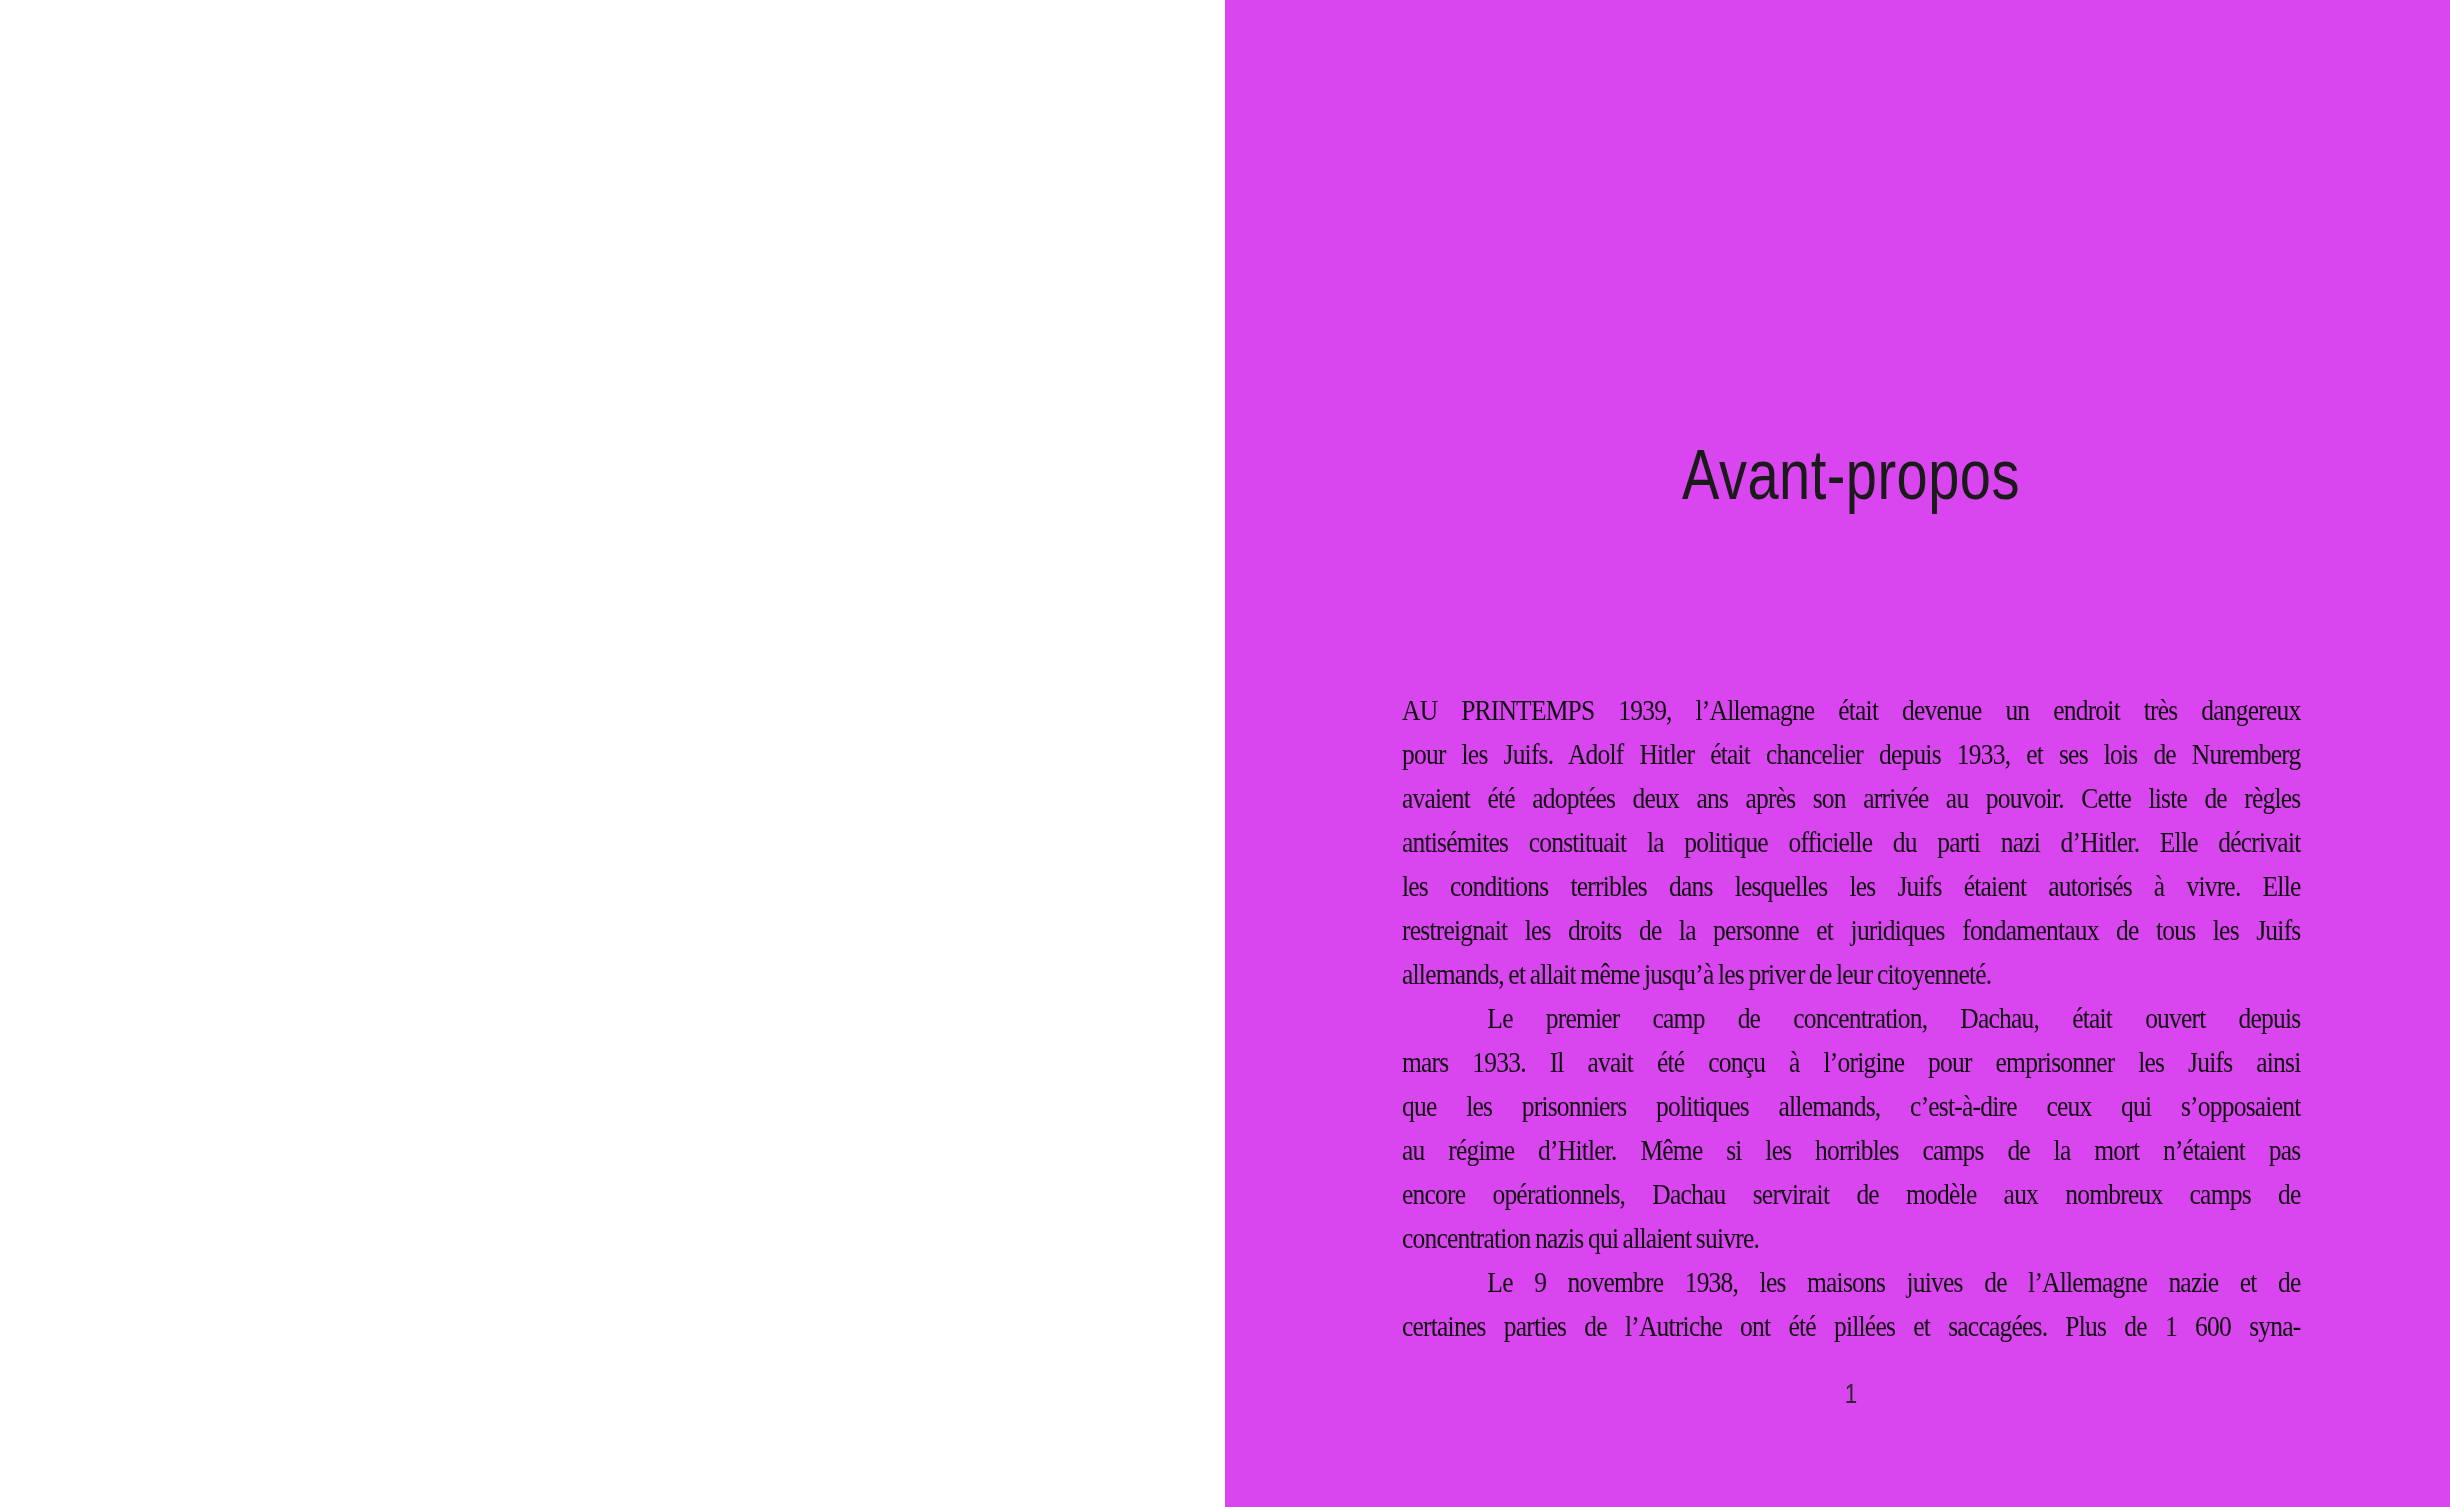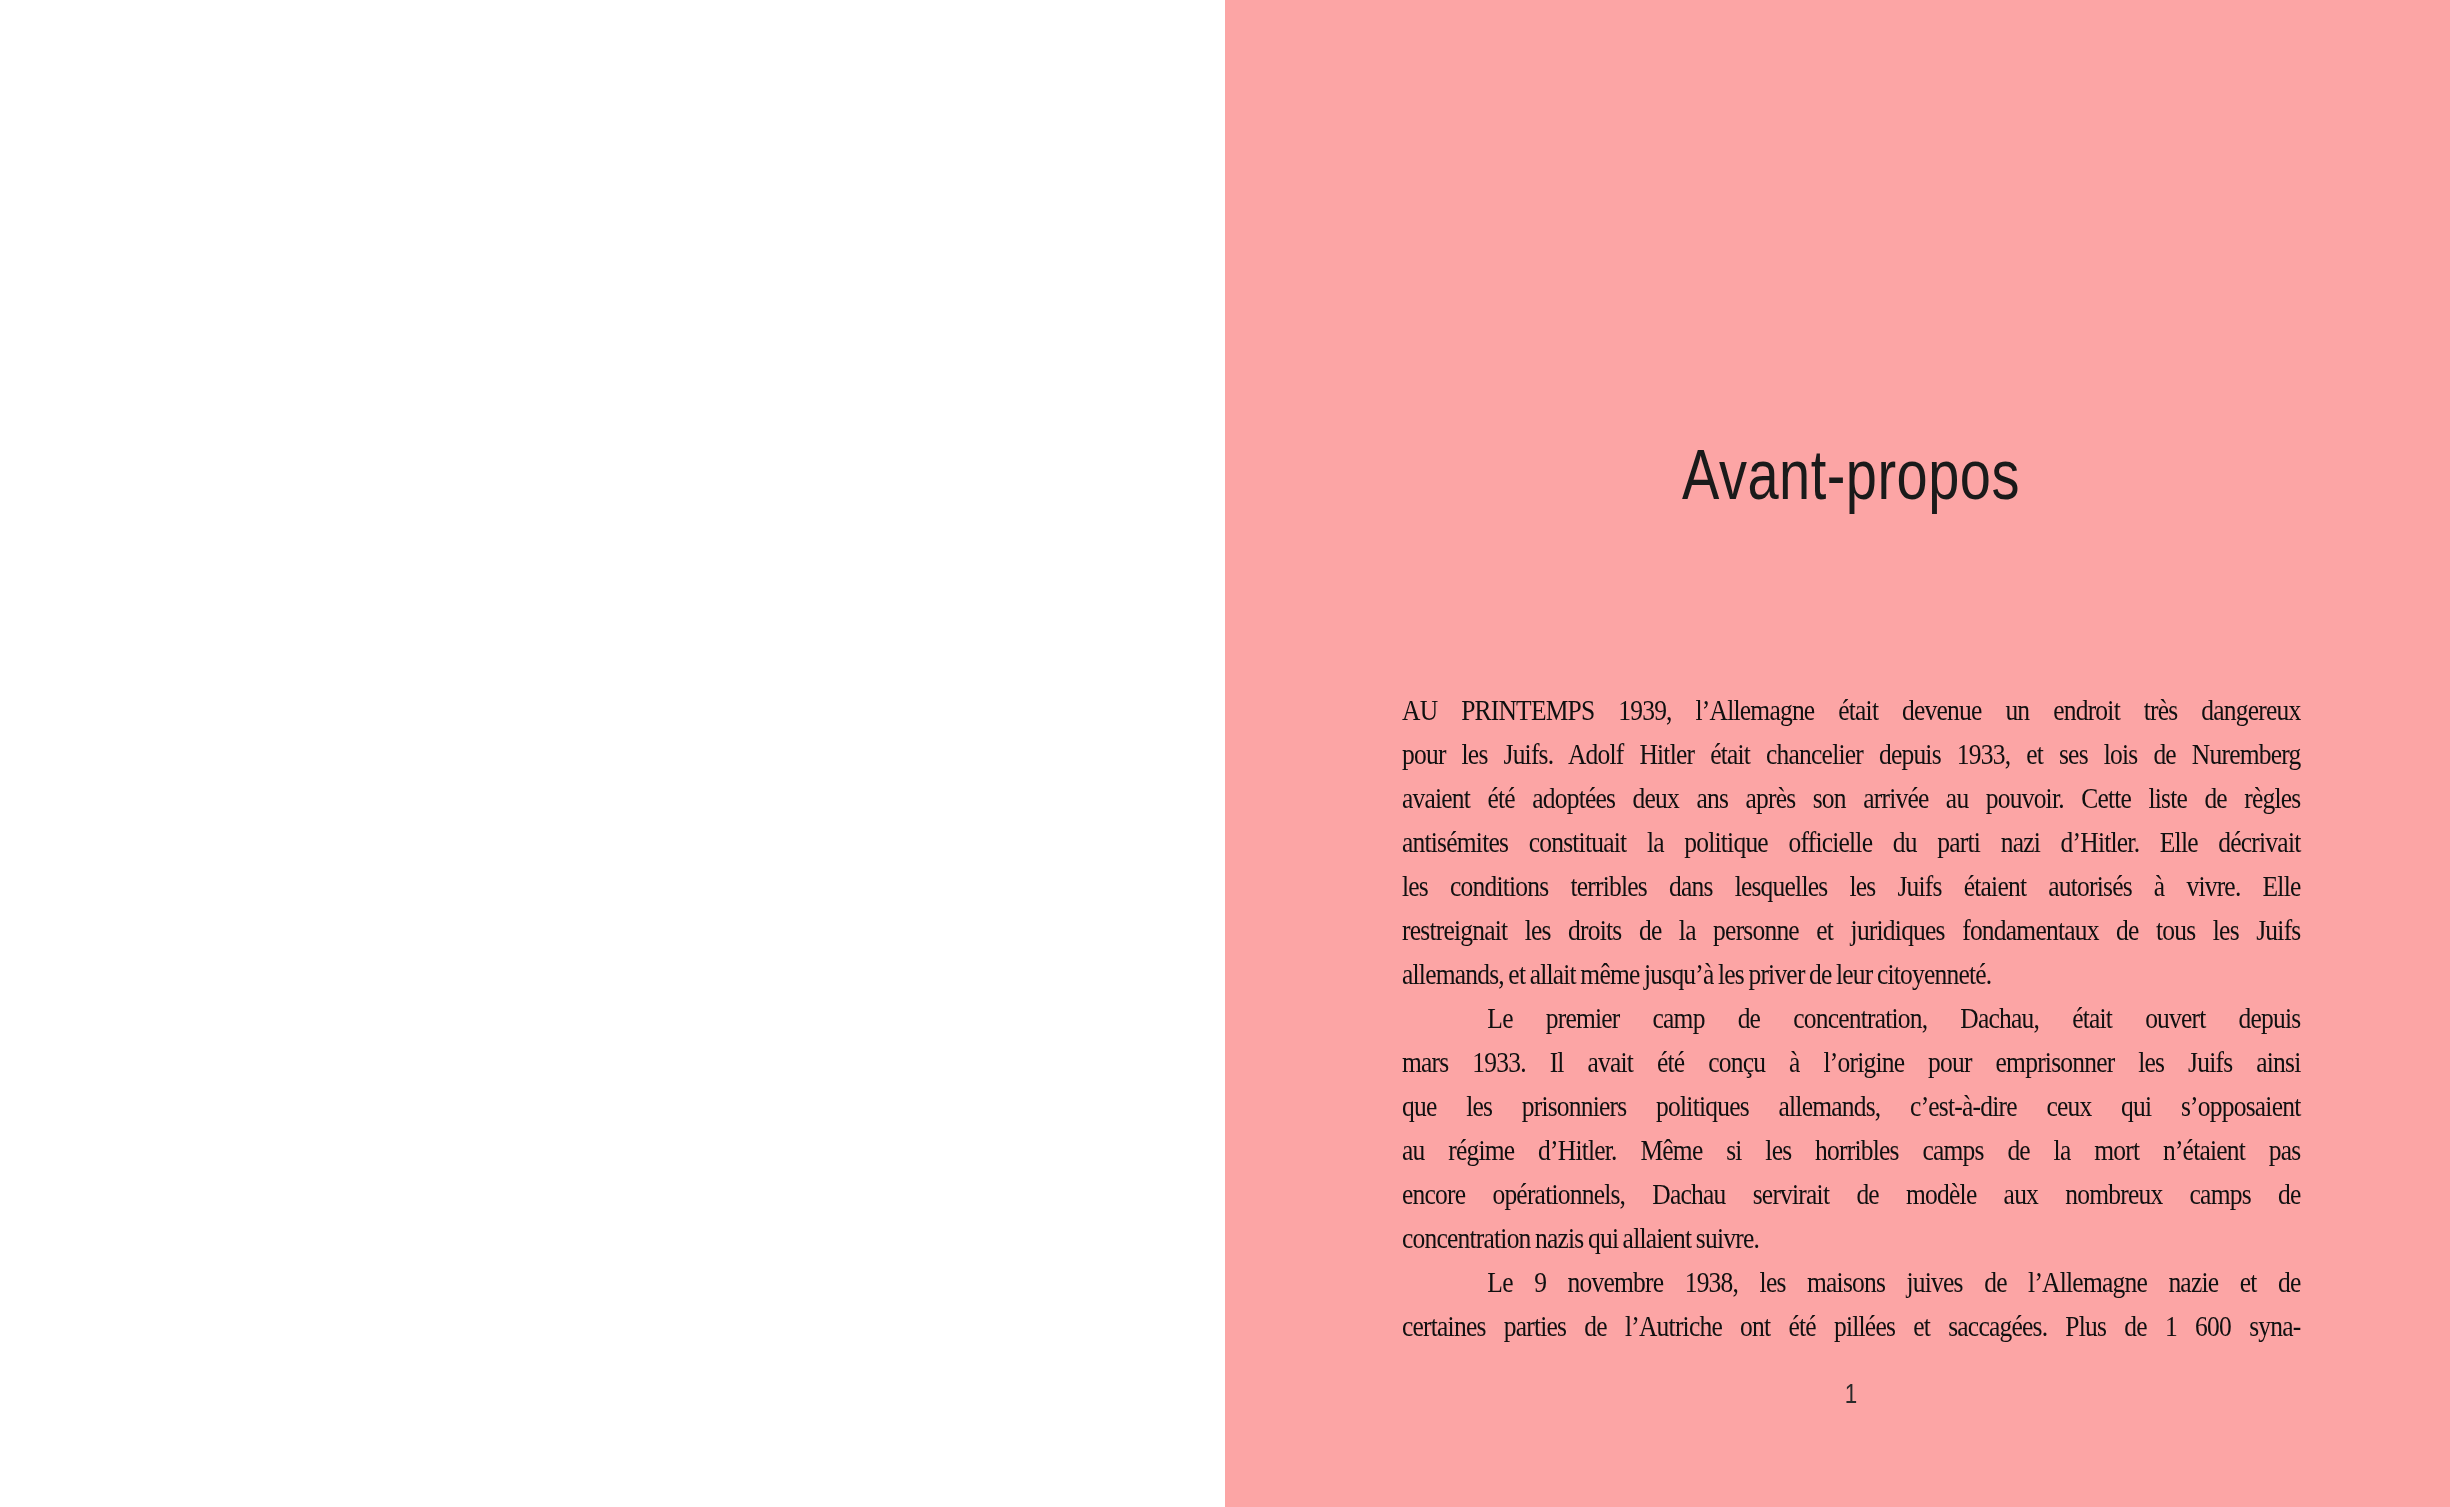--- a/index.html
+++ b/index.html
@@ -17,21 +17,21 @@
     position: absolute;
     left: 0; top: 0;
     width: 1225px; height: 1508px;
     background: #ffffff;
   }
 
   .right-page {
     position: absolute;
     left: 1225px; top: 0;
     width: 1225px; height: 1508px;
-    background: #fca5a5;
+    background: #d946ef;
     text-decoration: underline;
   }
 
   
   .chapter-title {
     position: absolute;
     left: 177px;              
     top: 440px;
     width: 898px;
     text-align: center;

